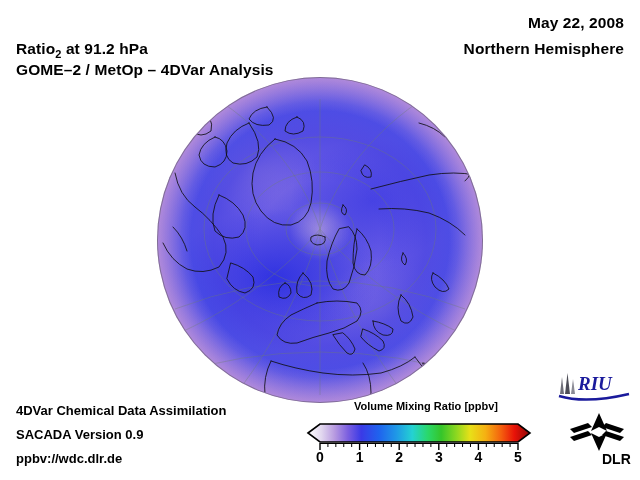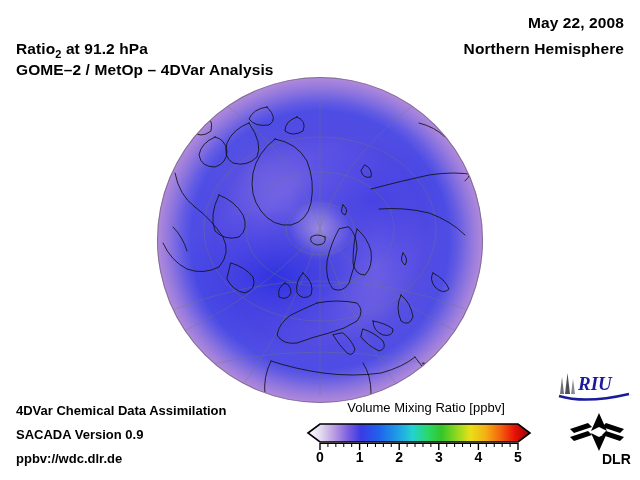--- a/index.html
+++ b/index.html
@@ -43,21 +43,21 @@
   #globe-vec{position:absolute;inset:0;}
   .coast{fill:none;stroke:#101014;stroke-width:.85;stroke-linejoin:round;stroke-linecap:round;}
   .grat{fill:none;stroke:#6f7d72;stroke-width:.6;opacity:.62;}
 
   
   .foot{position:absolute;left:16px;font-weight:bold;font-size:13px;white-space:nowrap;}
   #foot1{top:403px;} #foot2{top:427px;} #foot3{top:451px;}
 
   
   #cb-title{position:absolute;left:318px;top:400px;width:216px;text-align:center;
-            font-weight:normal;font-size:13px;white-space:nowrap;}
+            font-weight:bold;font-size:11px;white-space:nowrap;}
   #cb-wrap{position:absolute;left:305px;top:420px;width:228px;height:26px;}
   #cb-svg{display:block;}
   #cb-ticks{position:absolute;left:305px;top:443px;width:228px;height:8px;}
   #cb-labels{position:absolute;left:305px;top:449px;width:228px;height:20px;}
   .cb-lab{position:absolute;top:0;transform:translateX(-50%);
           font-weight:bold;font-size:14px;}
 
   
   #riu-logo{position:absolute;left:556px;top:370px;width:76px;height:34px;}
   #dlr-logo{position:absolute;left:566px;top:411px;width:66px;height:56px;}

